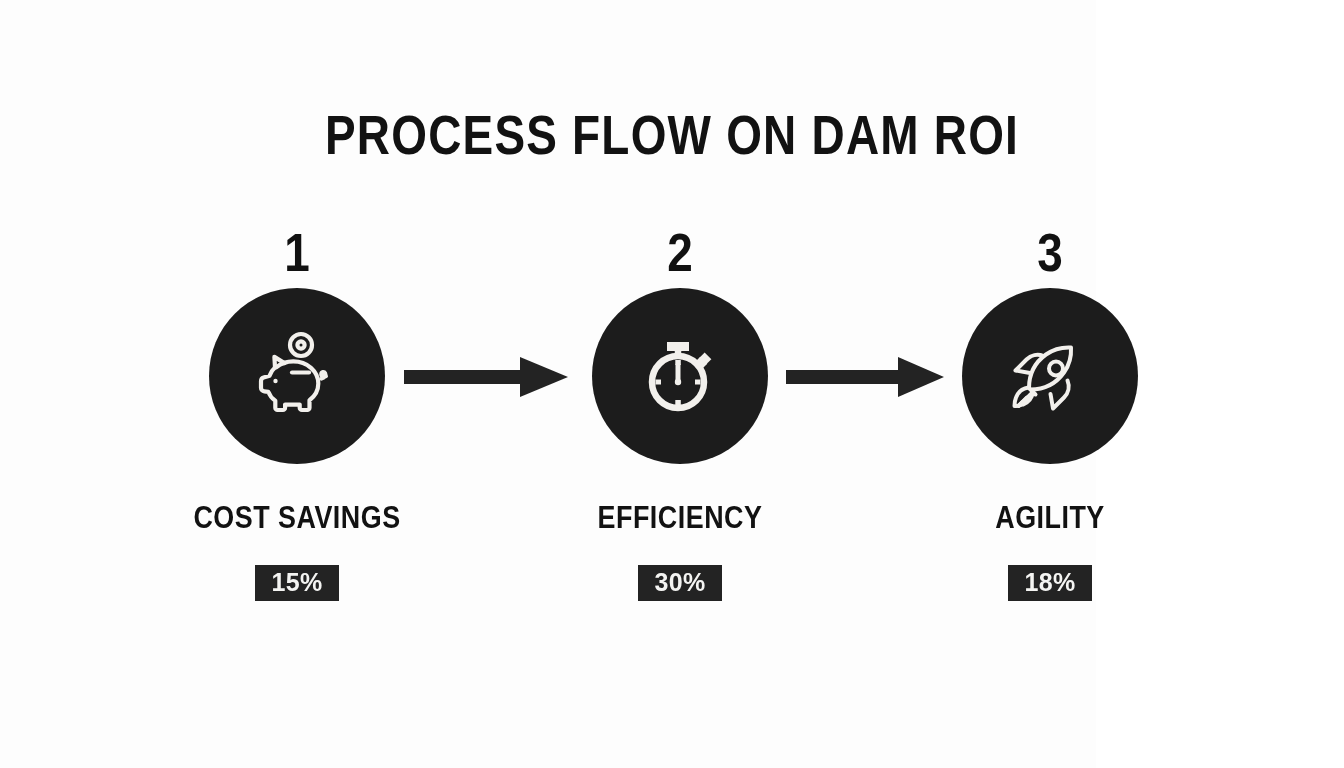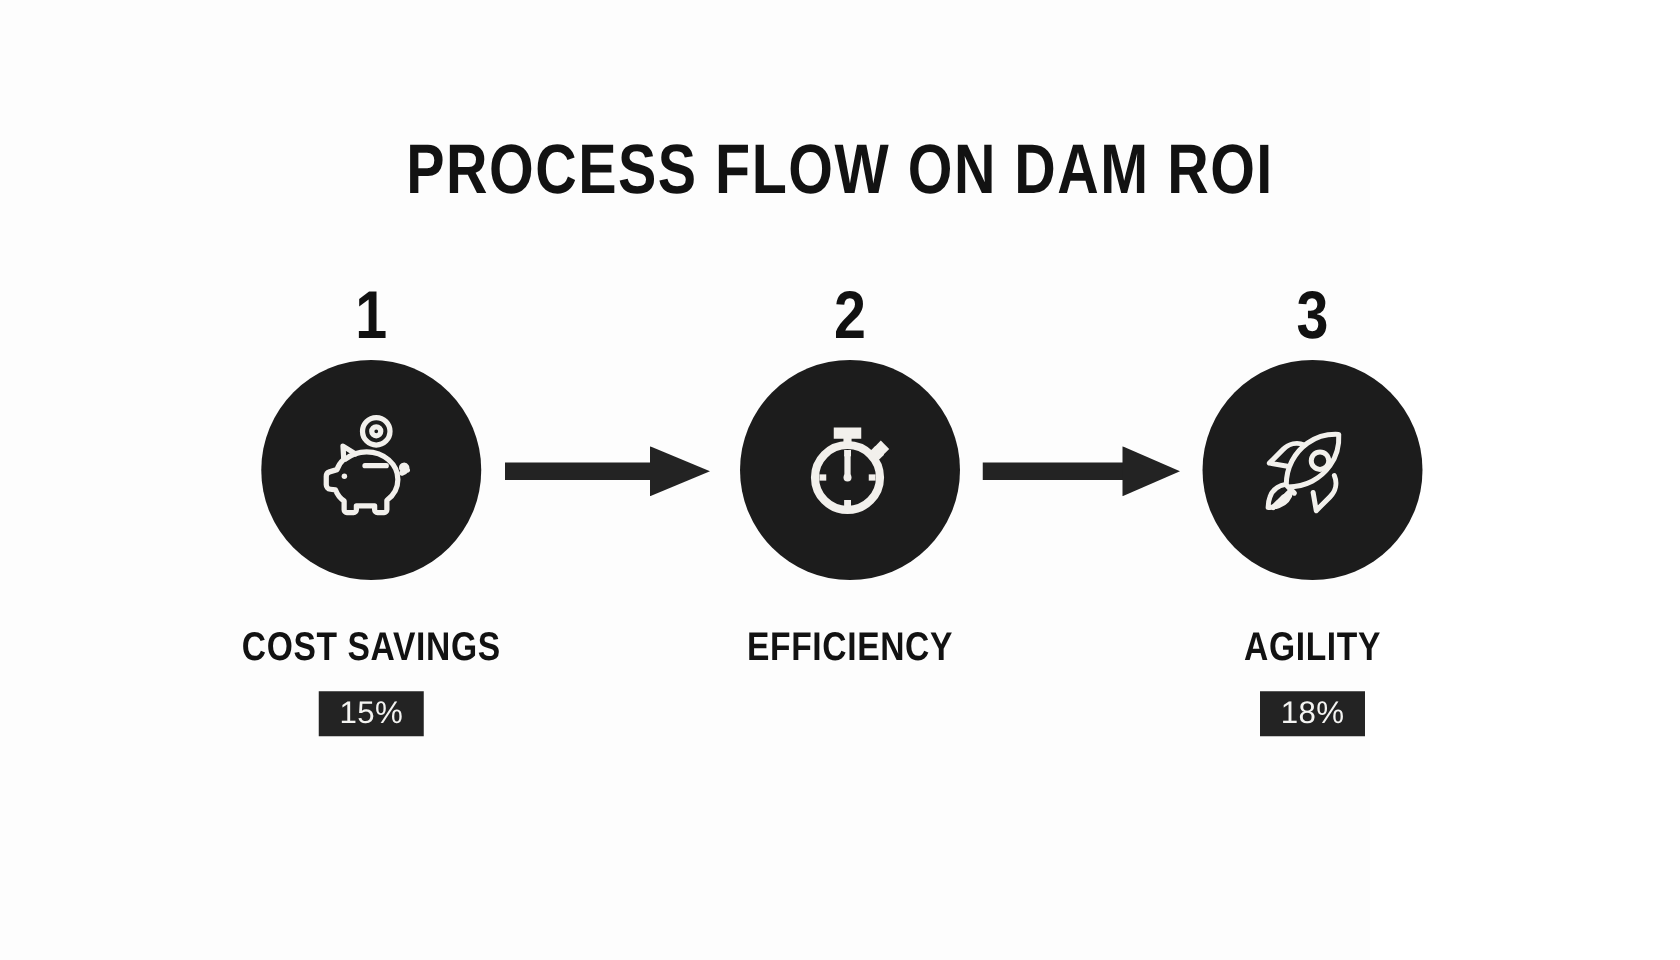--- a/index.html
+++ b/index.html
@@ -97,25 +97,26 @@
   .badge-wrap {
     margin-top: 20px;
     display: flex;
     justify-content: center;
   }
   .badge {
     display: inline-block;
     background: #232323;
     color: #f4f4f2;
     font-family: "Liberation Sans Narrow", "Liberation Sans", sans-serif;
-    font-weight: 400;
+    font-weight: 700;
     font-size: 25px;
     line-height: 25px;
     padding: 5px 17px 6px 17px;
     letter-spacing: 0.3px;
+    margin-top: 12px;
   }
 
   
   .arrow {
     position: absolute;
     top: 357px;
     height: 40px;
   }
   .arrow-1 { left: 404px; width: 164px; }
   .arrow-2 { left: 786px; width: 158px; }
@@ -196,20 +197,23 @@
             <circle cx="50" cy="58" r="3.2" fill="#f2f0ec" stroke="none"></circle>
 
             <rect x="27.5" y="55.5" width="5.5" height="5" fill="#f2f0ec" stroke="none"></rect>
             <rect x="67" y="55.5" width="5.5" height="5" fill="#f2f0ec" stroke="none"></rect>
             <rect x="47.3" y="76" width="5.5" height="5" fill="#f2f0ec" stroke="none"></rect>
             <rect x="47.3" y="36" width="5.5" height="5" fill="#f2f0ec" stroke="none"></rect>
           </g>
         </svg>
       </div>
       <div class="step-label">EFFICIENCY</div>
+      <div class="badge-wrap">
+        <span class="badge">30%</span>
+      </div>
     </div>
 
     <div class="step step-3">
       <div class="step-number">3</div>
       <div class="circle">
         <svg width="104" height="104" viewBox="0 0 104 104">
           <g fill="none" stroke="#f2f0ec" stroke-width="4" stroke-linecap="round" stroke-linejoin="round">
 
             <path d="M37.5 70.5
                      c-6.5 -6.5 -6.5 -6.5 -6.5 -6.5

